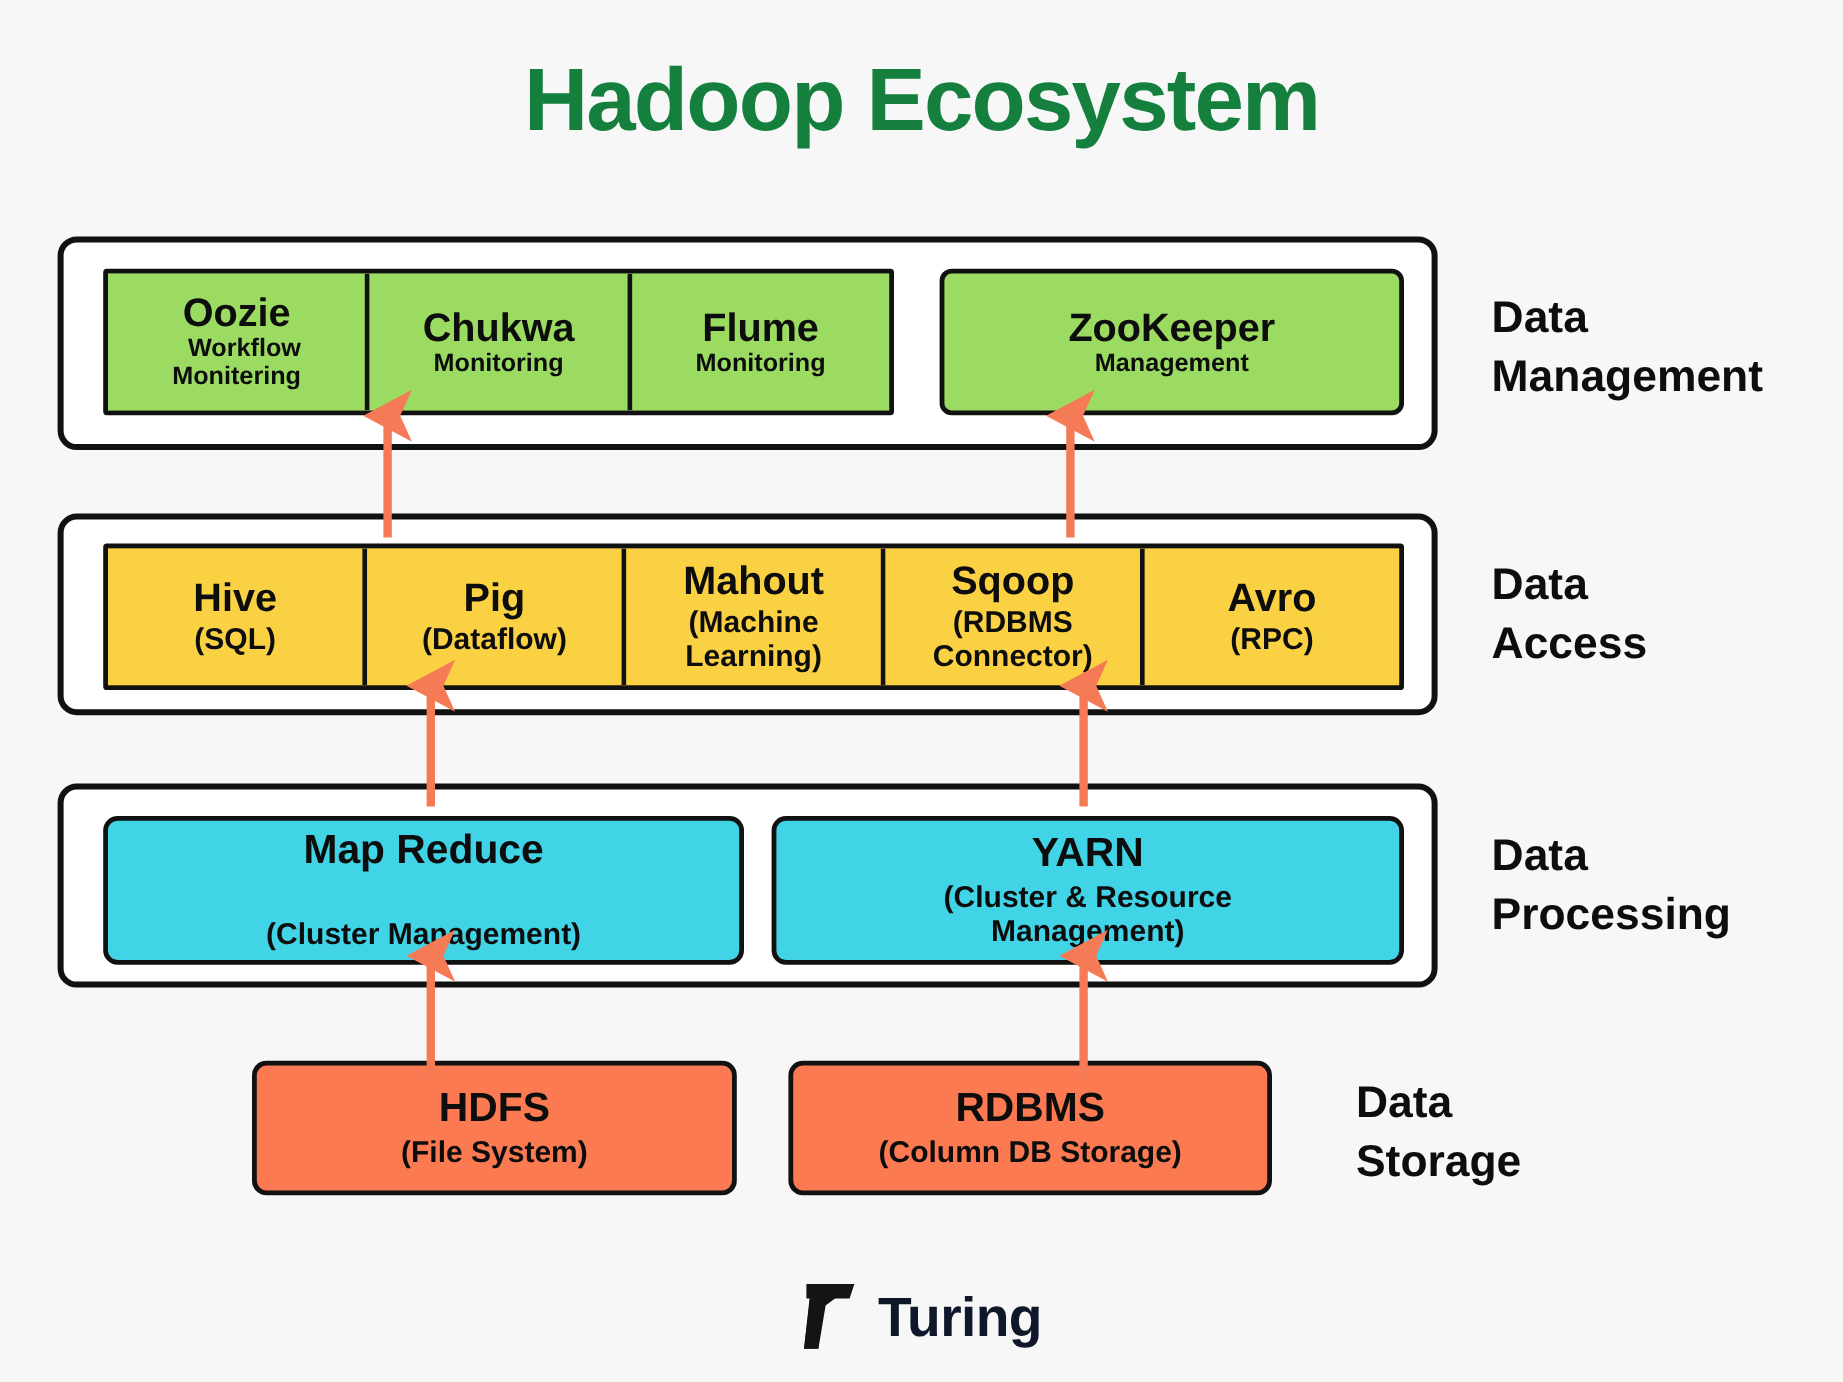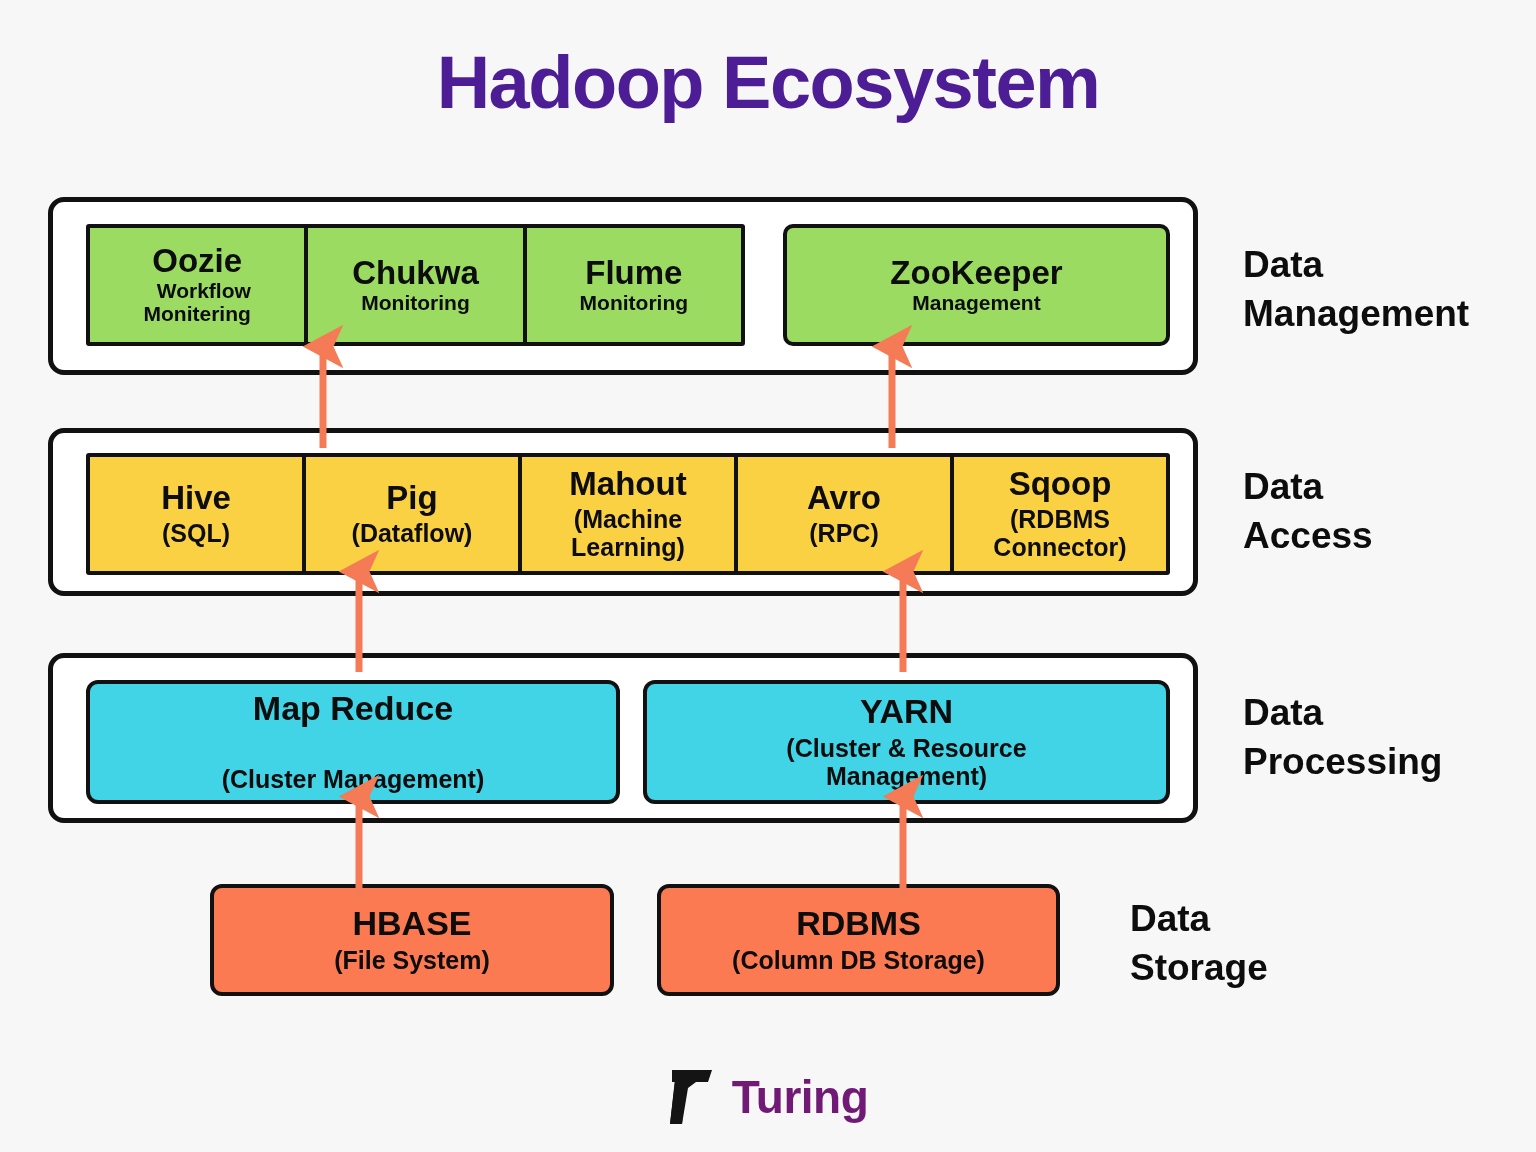--- a/index.html
+++ b/index.html
@@ -23,21 +23,21 @@
   
   #page-title {
     position: absolute;
     top: 42px;
     left: 0;
     width: 1536px;
     text-align: center;
     font-size: 74px;
     font-weight: 700;
     letter-spacing: -1.5px;
-    color: #4c1d95;
+    color: #15803d;
     line-height: 1.1;
   }
 
   
   .layer-shell {
     position: absolute;
     background: #FFFFFF;
     border: 5px solid #111111;
     border-radius: 16px;
     z-index: 3;
@@ -189,21 +189,21 @@
     width: 1536px;
     display: flex;
     align-items: center;
     justify-content: center;
     gap: 16px;
   }
   #logo-wordmark {
     font-size: 46px;
     font-weight: 700;
     letter-spacing: -0.5px;
-    color: #701a75;
+    color: #0f172a;
   }
 </style>
 </head>
 <body>
 
 <div id="stage">
 
   <div id="page-title">Hadoop Ecosystem</div>
 
   <div class="layer-shell" id="shell-management">
@@ -249,28 +249,28 @@
         <div class="cell-sub" style="white-space: pre-line;">(Dataflow)</div>
       </div>
 
       <div class="cell">
         <div class="cell-title">Mahout</div>
         <div class="cell-sub" style="white-space: pre-line;">(Machine
 Learning)</div>
       </div>
 
       <div class="cell">
-        <div class="cell-title">Avro</div>
-        <div class="cell-sub" style="white-space: pre-line;">(RPC)</div>
-      </div>
-
-      <div class="cell">
         <div class="cell-title">Sqoop</div>
         <div class="cell-sub" style="white-space: pre-line;">(RDBMS
 Connector)</div>
+      </div>
+
+      <div class="cell">
+        <div class="cell-title">Avro</div>
+        <div class="cell-sub" style="white-space: pre-line;">(RPC)</div>
       </div>
 
     </div>
   </div>
 
   <div class="layer-shell" id="shell-processing">
 
     <div class="cell cyan-box" id="mapreduce-box">
       <div class="cell-title">Map Reduce</div>
       <div class="cell-sub" style="white-space: pre-line; margin-top: 34px;">(Cluster Management)</div>
@@ -278,21 +278,21 @@
 
     <div class="cell cyan-box" id="yarn-box">
       <div class="cell-title">YARN</div>
       <div class="cell-sub" style="white-space: pre-line;">(Cluster &amp; Resource
 Management)</div>
     </div>
 
   </div>
 
   <div class="cell orange-box" id="hdfs-box">
-    <div class="cell-title">HBASE</div>
+    <div class="cell-title">HDFS</div>
     <div class="cell-sub">(File System)</div>
   </div>
 
   <div class="cell orange-box" id="hbase-box">
     <div class="cell-title">RDBMS</div>
     <div class="cell-sub">(Column DB Storage)</div>
   </div>
 
   <div class="layer-label" id="label-management">Data
 Management</div>

